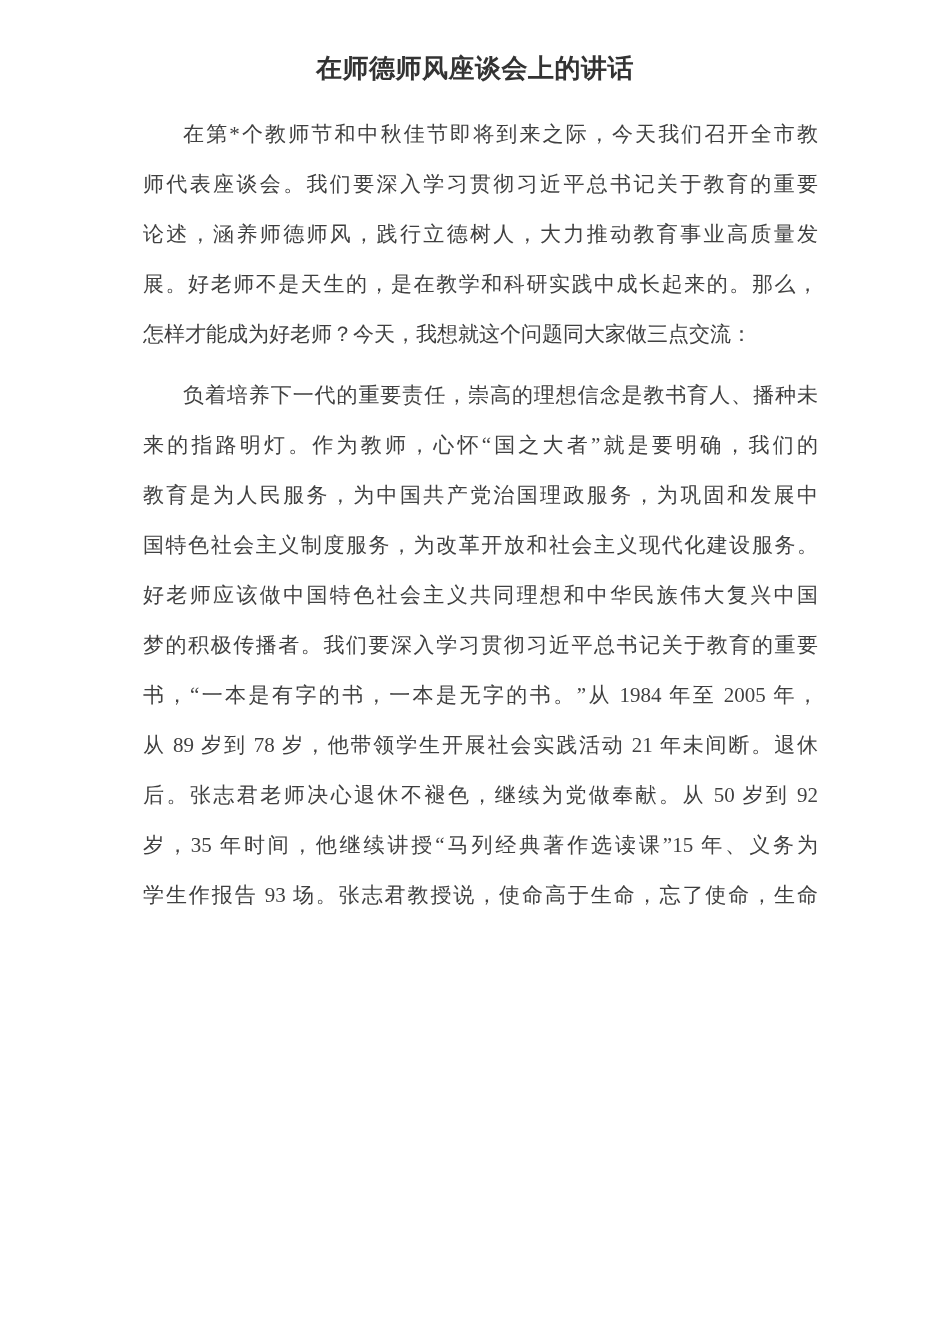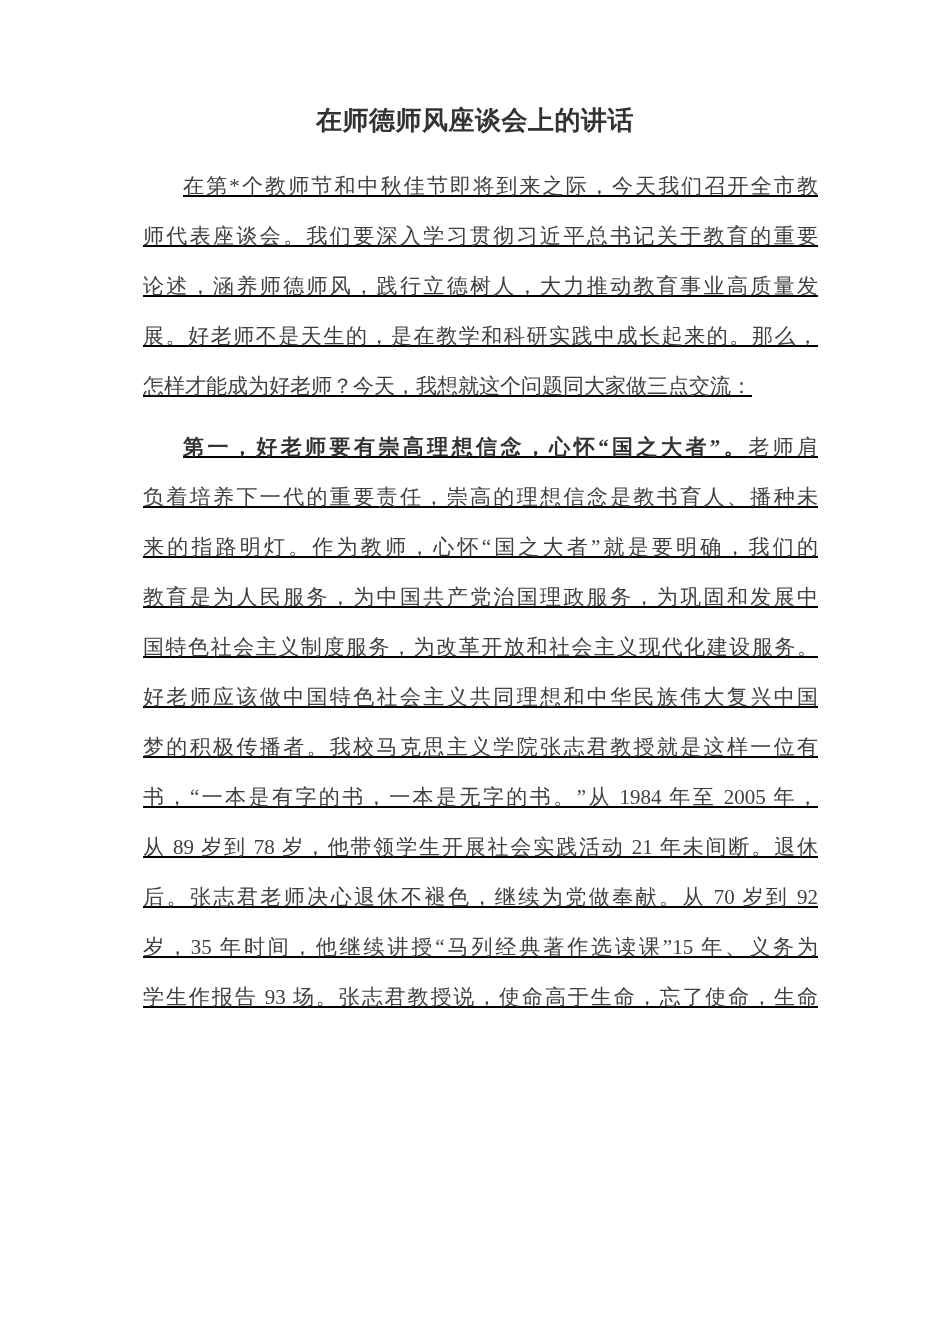--- a/index.html
+++ b/index.html
@@ -7,37 +7,36 @@
     padding: 0;
     background: #ffffff;
   }
   .page {
     position: relative;
     width: 950px;
     height: 1344px;
     background: var(--page-background, #ffffff);
     overflow: hidden;
     box-sizing: border-box;
-    padding-top: 108px;
+    padding-top: 56px;
     font-family: "Liberation Serif", "DejaVu Serif", serif;
   }
   .title {
     margin: 0;
     font-size: 26px;
     line-height: 26px;
     font-weight: 700;
     text-align: center;
     letter-spacing: 0.5px;
     color: var(--emphasis-text, #333333);
   }
   .content {
     margin-left: 143px;
     margin-top: 27px;
     width: 675px;
-    text-decoration: underline;
   }
   .para + .para {
     margin-top: 11px;
   }
   .line {
     height: 50px;
     line-height: 50px;
     font-size: 21px;
     color: var(--body-text, #404040);
     text-align: justify;
@@ -63,27 +62,26 @@
   <h1 class="title">在师德师风座谈会上的讲话</h1>
   <div class="content">
       <div class="para">
         <div class="line">在第*个教师节和中秋佳节即将到来之际，今天我们召开全市教</div>
         <div class="line">师代表座谈会。我们要深入学习贯彻习近平总书记关于教育的重要</div>
         <div class="line">论述，涵养师德师风，践行立德树人，大力推动教育事业高质量发</div>
         <div class="line">展。好老师不是天生的，是在教学和科研实践中成长起来的。那么，</div>
         <div class="line">怎样才能成为好老师？今天，我想就这个问题同大家做三点交流：</div>
       </div>
       <div class="para">
-        <div class="line"><span class="bold-lead">第一，好老师要有崇高理想信念，心怀“国之大者”。</span><span>老师肩</span></div>
         <div class="line">负着培养下一代的重要责任，崇高的理想信念是教书育人、播种未</div>
         <div class="line">来的指路明灯。作为教师，心怀“国之大者”就是要明确，我们的</div>
         <div class="line">教育是为人民服务，为中国共产党治国理政服务，为巩固和发展中</div>
         <div class="line">国特色社会主义制度服务，为改革开放和社会主义现代化建设服务。</div>
         <div class="line">好老师应该做中国特色社会主义共同理想和中华民族伟大复兴中国</div>
-        <div class="line">梦的积极传播者。我校马克思主义学院张志君教授就是这样一位有</div>
+        <div class="line">梦的积极传播者。我们要深入学习贯彻习近平总书记关于教育的重要</div>
         <div class="line">书，“一本是有字的书，一本是无字的书。”从 1984 年至 2005 年，</div>
         <div class="line">从 89 岁到 78 岁，他带领学生开展社会实践活动 21 年未间断。退休</div>
-        <div class="line">后。张志君老师决心退休不褪色，继续为党做奉献。从 70 岁到 92</div>
+        <div class="line">后。张志君老师决心退休不褪色，继续为党做奉献。从 50 岁到 92</div>
         <div class="line">岁，35 年时间，他继续讲授“马列经典著作选读课”15 年、义务为</div>
         <div class="line">学生作报告 93 场。张志君教授说，使命高于生命，忘了使命，生命</div>
       </div>
     </div>
 </div>
 
 </body></html>

